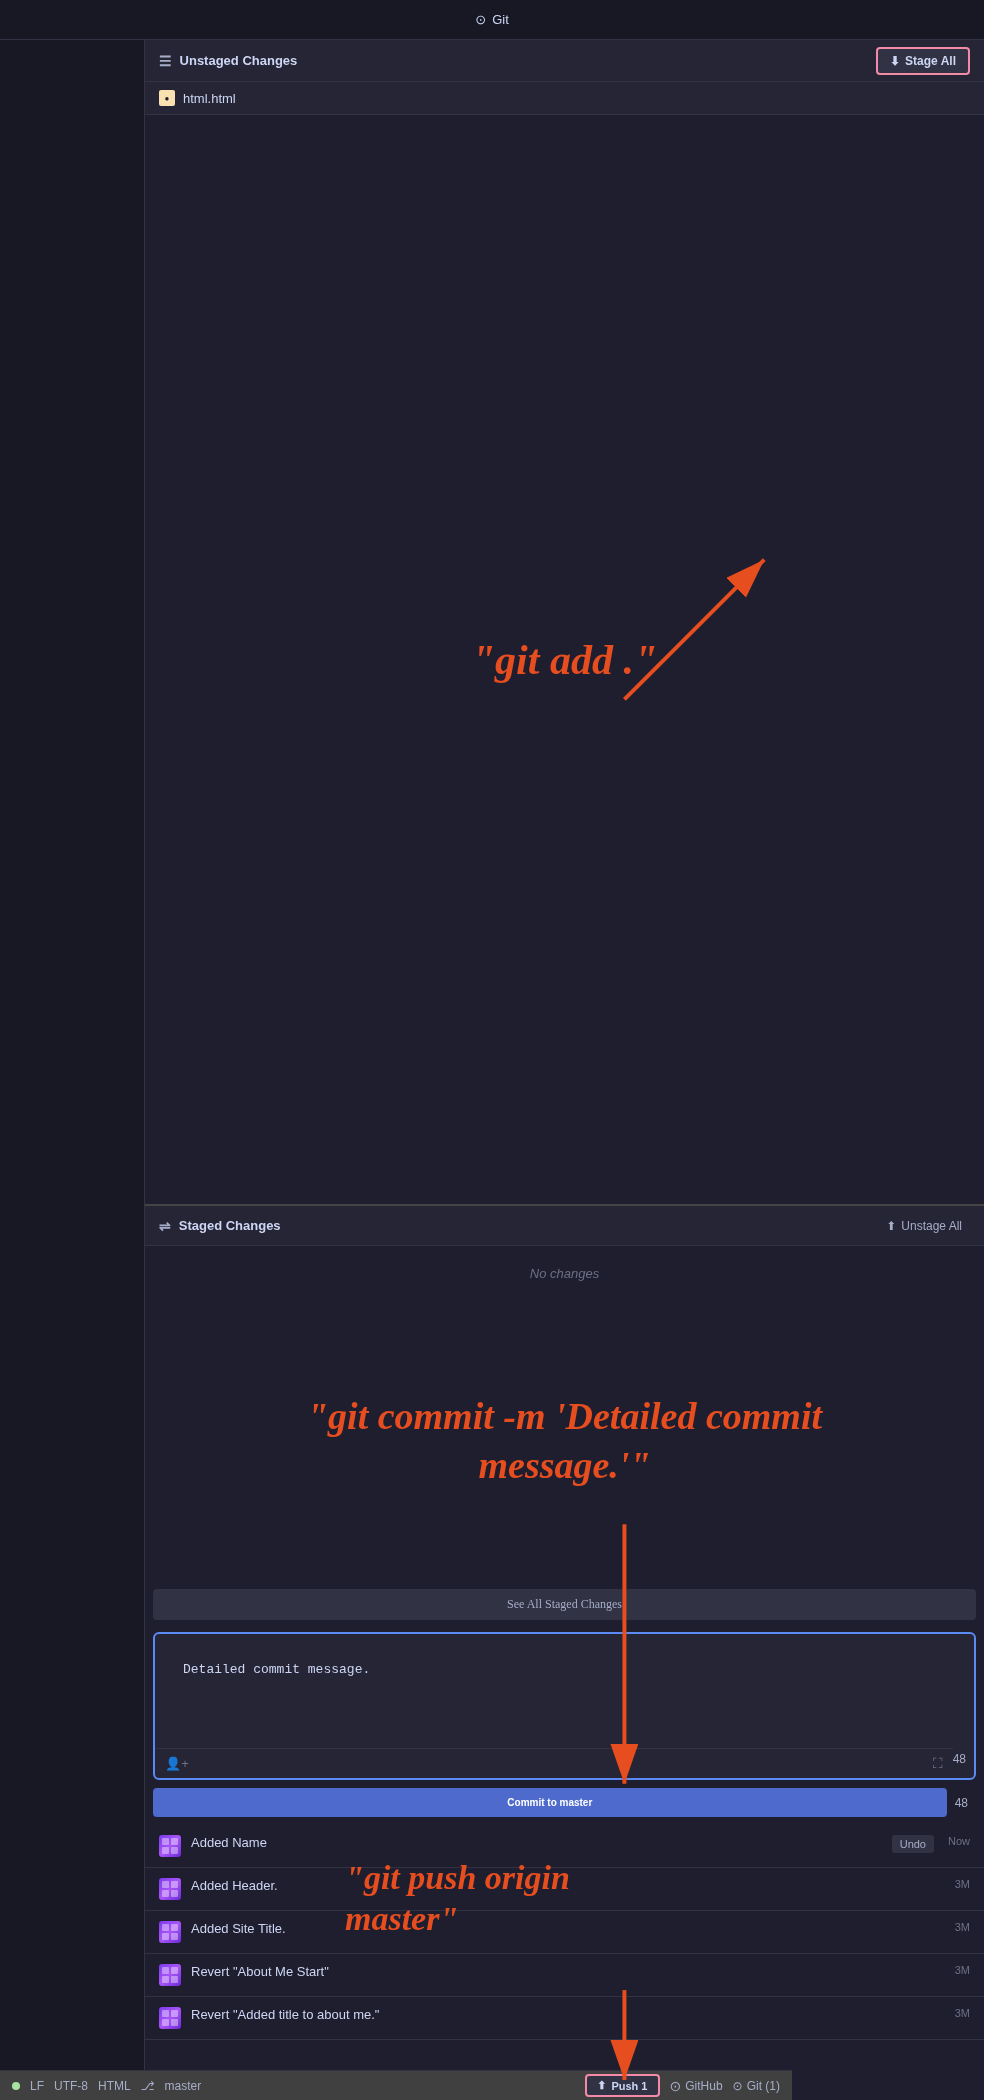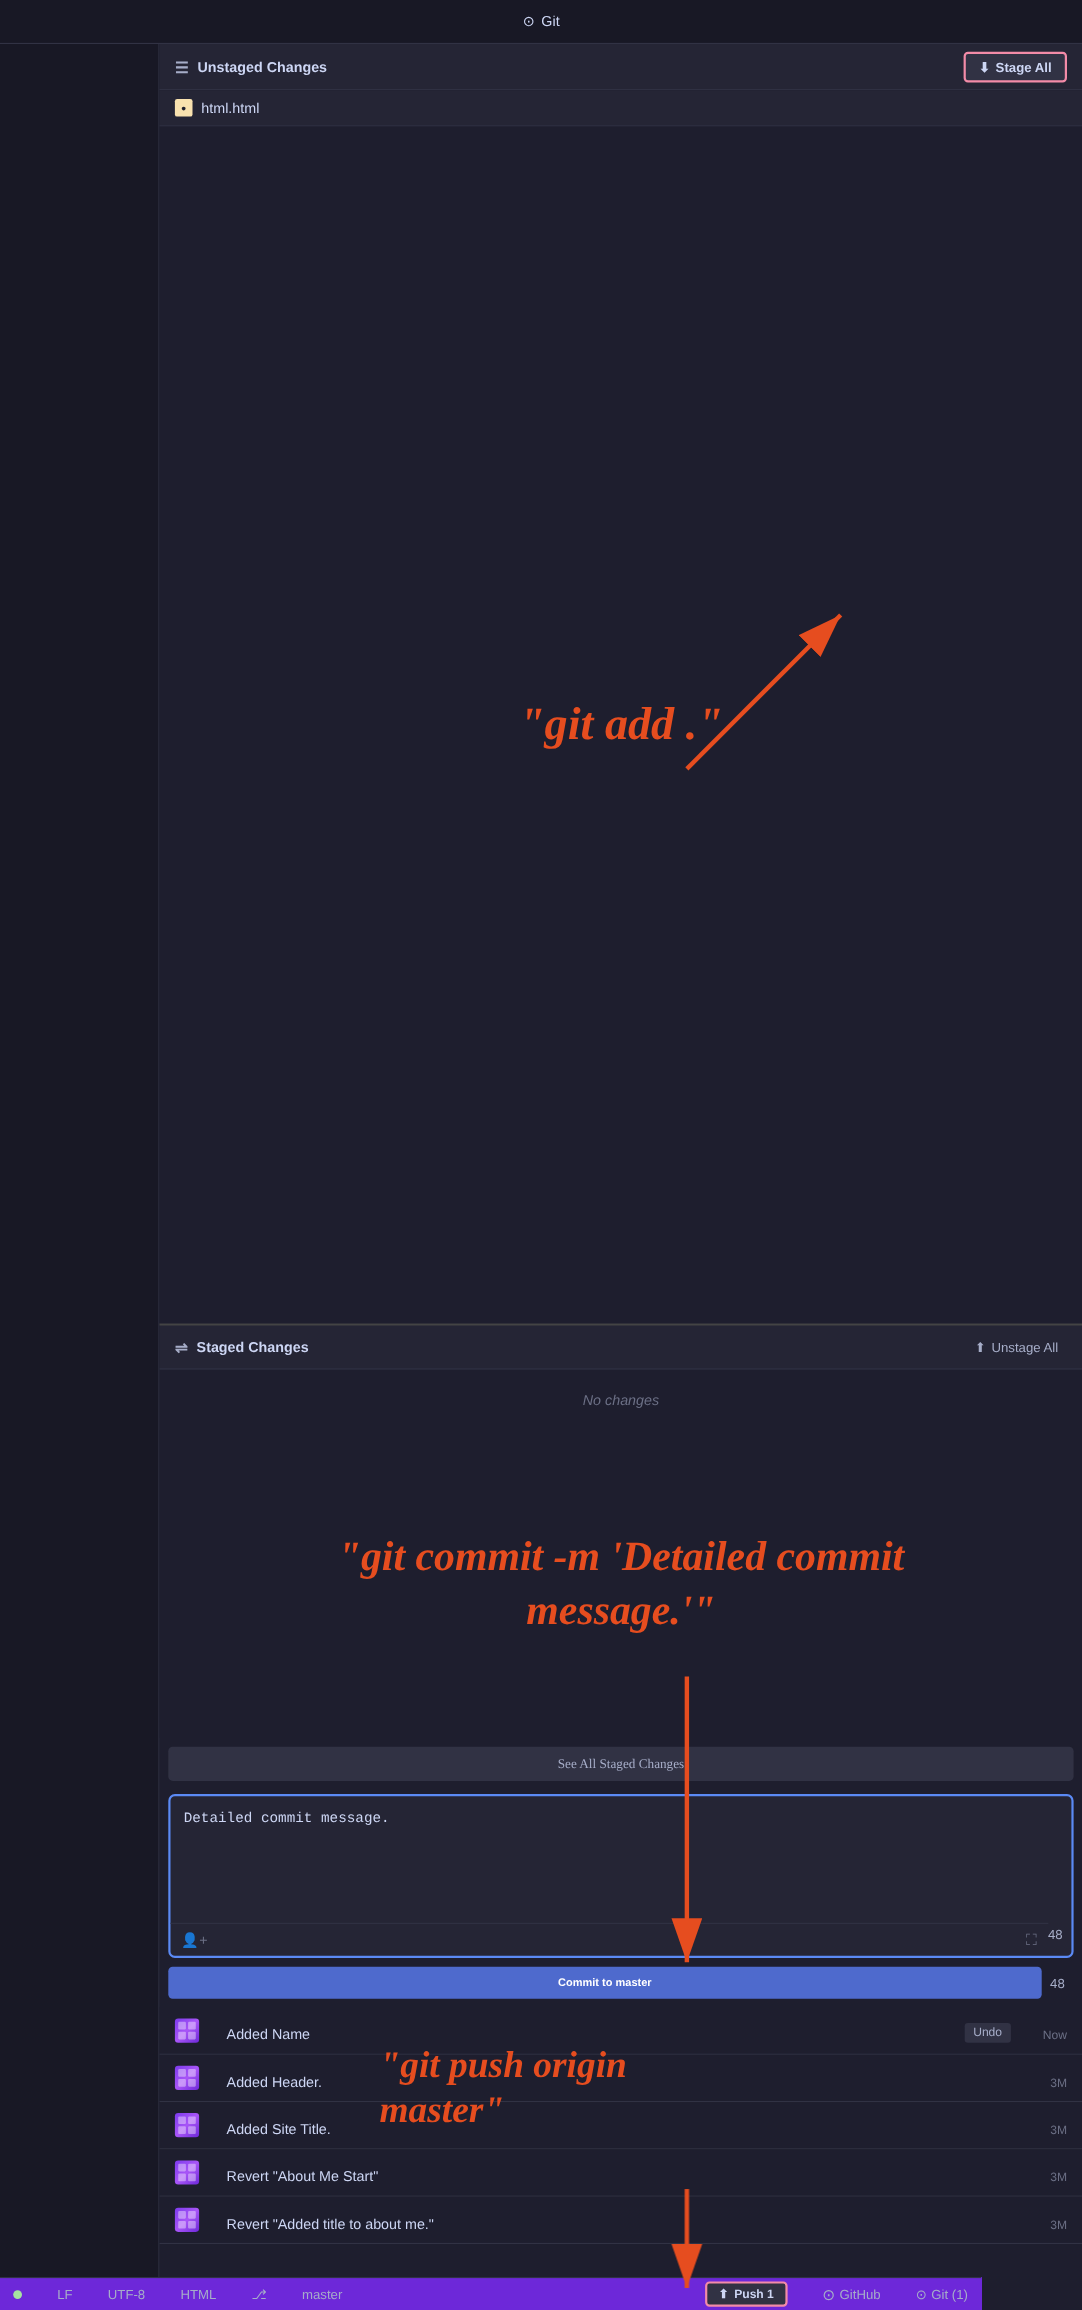--- a/index.html
+++ b/index.html
@@ -180,21 +180,21 @@
     }
     .commit-textarea {
       width: 100%;
       min-height: 100px;
       background: transparent;
       border: none;
       outline: none;
       color: #cdd6f4;
       font-family: 'Courier New', monospace;
       font-size: 13px;
-      padding: 12px;
+      padding: 28px;
       resize: none;
     }
     .commit-btn {
       flex: 1;
       padding: 9px 16px;
       background: #4e6acd;
       border: none;
       border-radius: 4px;
       color: #fff;
       font-size: 10px;
@@ -204,23 +204,23 @@
     }
     .commit-count {
       font-size: 12px;
       color: #a6adc8;
       margin-right: 8px;
     }
 
     
     .history-item {
       display: flex;
-      align-items: flex-end;
+      align-items: flex-start;
       padding: 10px 14px;
-      gap: 25px;
+      gap: 10px;
       border-bottom: 1px solid #313244;
       background: #1e1e2e;
     }
     .history-icon {
       width: 22px;
       height: 22px;
       border-radius: 3px;
       background: linear-gradient(135deg, #7c3aed 0%, #a855f7 50%, #6d28d9 100%);
       flex-shrink: 0;
       display: grid;
@@ -249,27 +249,27 @@
       color: #a6adc8;
       padding: 3px 8px;
       cursor: pointer;
       margin-right: 4px;
     }
 
     
     .status-bar {
       position: fixed;
       bottom: 0;
-      width: 892px;
+      width: 792px;
       height: 30px;
-      background: #6d28d9;
+      background: #404040;
       border-top: 1px solid #313244;
       display: flex;
       align-items: center;
-      gap: 32px;
+      gap: 10px;
       padding: 0 12px;
       font-size: 12px;
       color: #a6adc8;
     }
     .status-dot {
       width: 8px;
       height: 8px;
       border-radius: 50%;
       background: #a6e3a1;
     }

